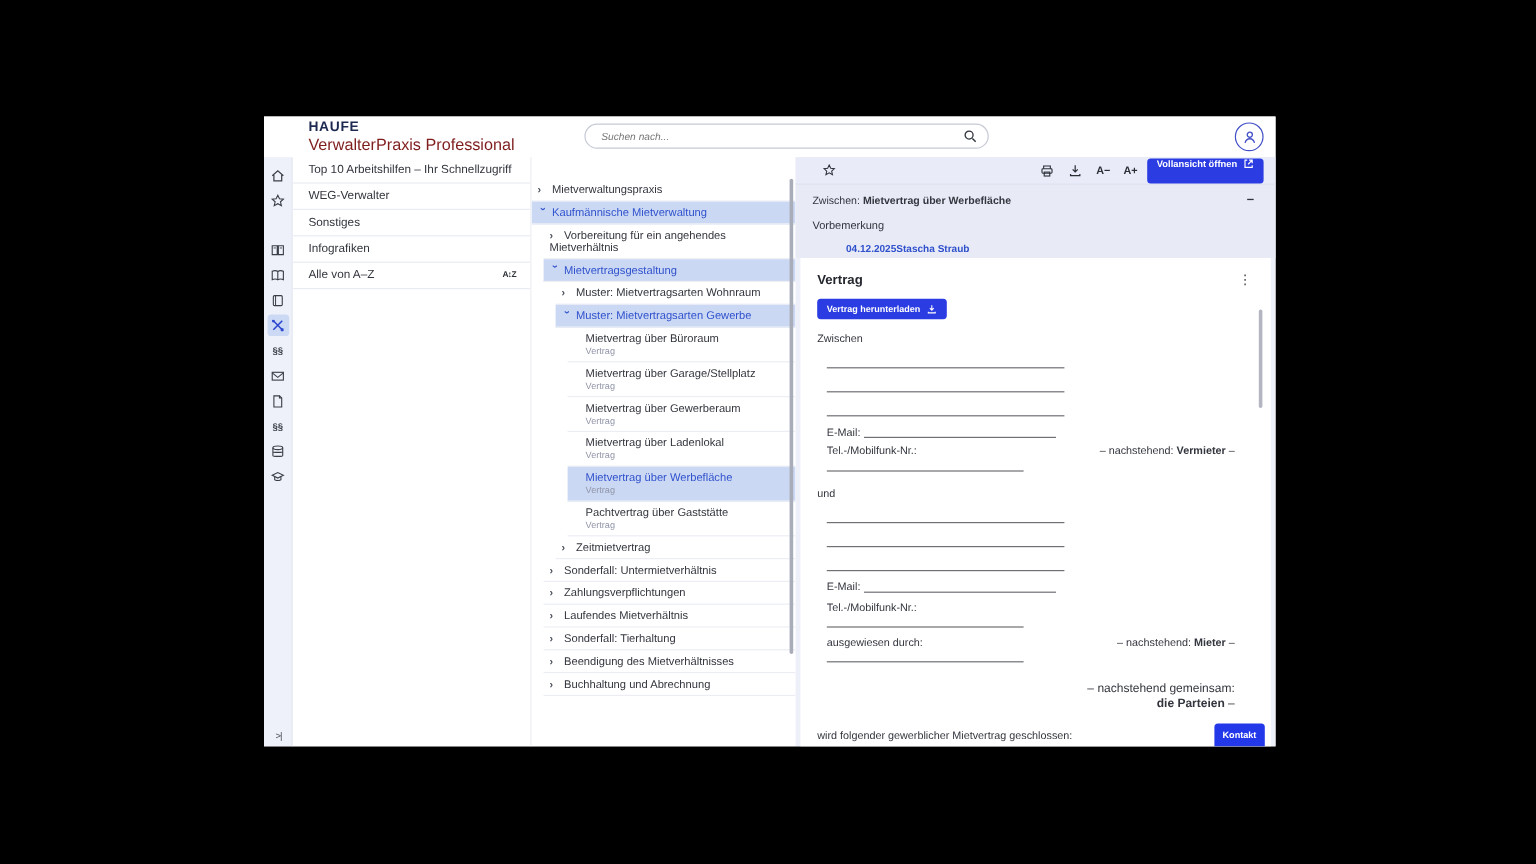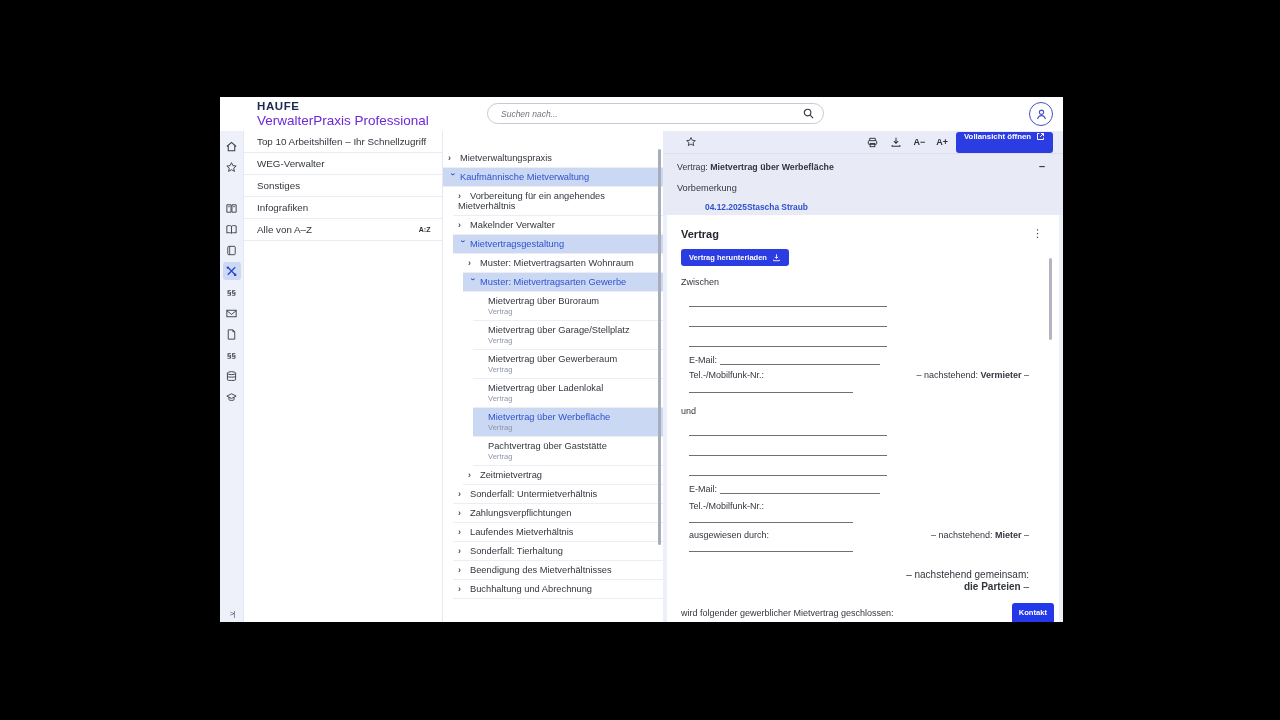--- a/index.html
+++ b/index.html
@@ -6,21 +6,21 @@
   html,body { width:1280px; height:720px; background:#000; overflow:hidden;
               font-family:"Liberation Sans", sans-serif; }
   .stage { position:relative; width:1280px; height:720px; background:#000; }
   .app { position:absolute; left:220px; top:97px; width:843px; height:525px;
          background:#fff; overflow:hidden; }
 
   
   .hdr { position:absolute; left:0; top:0; width:843px; height:34px; background:#fff; }
   .brand { position:absolute; left:37px; top:3px; }
   .brand .logo { font-size:11.5px; font-weight:800; letter-spacing:.6px; color:#1c2950; }
-  .brand .product { font-size:13.5px; color:#6d28d9; margin-top:1px; }
+  .brand .product { font-size:13.5px; color:#7f1d1d; margin-top:1px; }
   .search { position:absolute; left:267px; top:6px; width:337px; height:21px;
             border:1px solid #c6cad6; border-radius:11px; background:#fff; display:flex; align-items:center; }
   .search input { flex:1; border:none; outline:none; background:transparent; font-style:italic;
                   font-size:8.5px; color:#666; padding-left:13px; font-family:"Liberation Sans", sans-serif; }
   .search .mag { margin-right:9px; display:flex; }
   .avatar { position:absolute; right:10px; top:5px; width:24px; height:24px; border-radius:50%;
             border:1.4px solid #4350c8; display:flex; align-items:center; justify-content:center; background:#fff; }
 
   
   .rail { position:absolute; left:0; top:34px; width:24px; height:491px; background:#eef1f9;
@@ -238,24 +238,20 @@
           <div class="trow" data-level="0" data-state="active" data-expanded="true">
             <span class="chev">›</span><span class="tlabel">Kaufmännische Mietverwaltung</span>
             
           </div>
 
           <div class="trow" data-level="1" data-expanded="false">
             <span class="chev">›</span><span class="tlabel">Vorbereitung für ein angehendes Mietverhältnis</span>
             
           </div>
 
-          <div class="trow" data-level="1" data-expanded="false">
-            <span class="chev">›</span><span class="tlabel">Makelnder Verwalter</span>
-            
-          </div>
 
           <div class="trow" data-level="1" data-state="active" data-expanded="true">
             <span class="chev">›</span><span class="tlabel">Mietvertragsgestaltung</span>
             
           </div>
 
           <div class="trow" data-level="2" data-expanded="false">
             <span class="chev">›</span><span class="tlabel">Muster: Mietvertragsarten Wohnraum</span>
             
           </div>
@@ -363,21 +359,21 @@
           <svg width="9" height="9" viewBox="0 0 12 12">
               <path d="M4.5 2 H2 V10 H10 V7.5" fill="none" stroke="#fff" stroke-width="1.3"></path>
               <path d="M6.5 2 H10 V5.5 M10 2 L5.5 6.5" fill="none" stroke="#fff" stroke-width="1.3"></path>
             </svg>
         </button>
       </div>
 
       <div class="docinfo">
         <div class="di-row1">
           <span class="di-title">
-            <span>Vertrag:</span>
+            <span>Zwischen:</span>
             <b>Mietvertrag über Werbefläche</b>
           </span>
           <span class="di-min">–</span>
         </div>
         <div class="di-section">Vorbemerkung</div>
         <div class="di-row3">
           <span>04.12.2025</span>
           <span>Stascha Straub</span>
         </div>
       </div>

